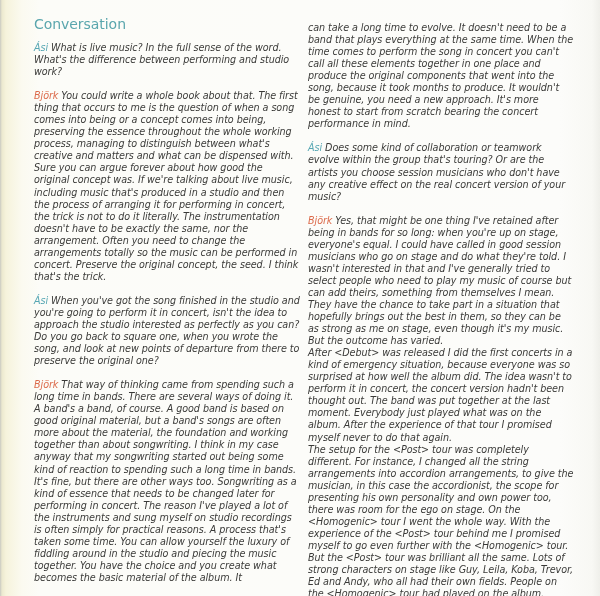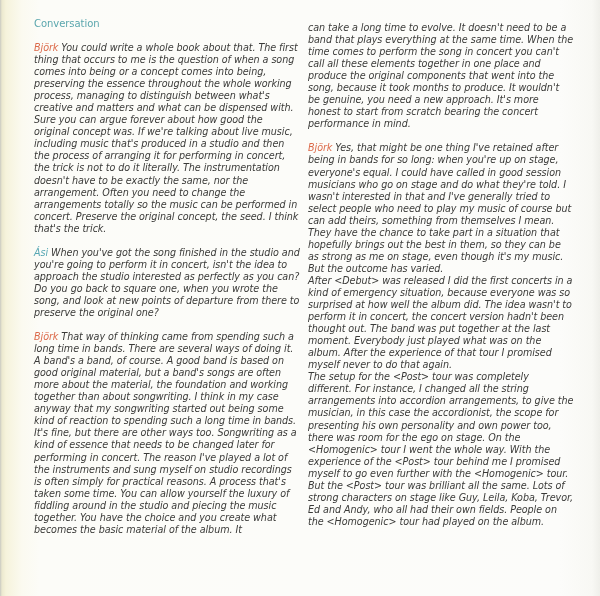--- a/index.html
+++ b/index.html
@@ -20,54 +20,60 @@
     font-size: 9.6px;
     line-height: 12.05px;
     letter-spacing: -0.05px;
   }
   .col.left { left: 34px; }
   .col.right { left: 308px; top: 22px; }
   .title {
     color: #5aa6ad;
     margin: 0 0 12px 0;
     font-weight: normal;
-    font-size: 10px;
+    font-size: 14px;
     line-height: 12px;
     padding-top: 2px;
   }
   p { margin: 0 0 12px 0; font-style: italic; }
   p.cont { margin-bottom: 0; }
   .spk-asi { color: #57a7b3; }
   .spk-bjork { color: #dc6a4a; }
 </style>
 </head>
 <body>
 
 <div class="page">
 
   <div class="col left">
     <div class="title">Conversation</div>
 
+    <p>
+      <span class="spk-asi">Ási</span><span> What is live music? In the full sense of the word. What's the difference between performing and studio work?</span>
+    </p>
 
     <p>
       <span class="spk-bjork">Björk</span><span> You could write a whole book about that. The first thing that occurs to me is the question of when a song comes into being or a concept comes into being, preserving the essence throughout the whole working process, managing to distinguish between what's creative and matters and what can be dispensed with. Sure you can argue forever about how good the original concept was. If we're talking about live music, including music that's produced in a studio and then the process of arranging it for performing in concert, the trick is not to do it literally. The instrumentation doesn't have to be exactly the same, nor the arrangement. Often you need to change the arrangements totally so the music can be performed in concert. Preserve the original concept, the seed. I think that's the trick.</span>
     </p>
 
     <p>
       <span class="spk-asi">Ási</span><span> When you've got the song finished in the studio and you're going to perform it in concert, isn't the idea to approach the studio interested as perfectly as you can? Do you go back to square one, when you wrote the song, and look at new points of departure from there to preserve the original one?</span>
     </p>
 
     <p class="cont">
       <span class="spk-bjork">Björk</span><span> That way of thinking came from spending such a long time in bands. There are several ways of doing it. A band's a band, of course. A good band is based on good original material, but a band's songs are often more about the material, the foundation and working together than about songwriting. I think in my case anyway that my songwriting started out being some kind of reaction to spending such a long time in bands. It's fine, but there are other ways too. Songwriting as a kind of essence that needs to be changed later for performing in concert. The reason I've played a lot of the instruments and sung myself on studio recordings is often simply for practical reasons. A process that's taken some time. You can allow yourself the luxury of fiddling around in the studio and piecing the music together. You have the choice and you create what becomes the basic material of the album. It</span>
     </p>
   </div>
 
   <div class="col right">
     <p>can take a long time to evolve. It doesn't need to be a band that plays everything at the same time. When the time comes to perform the song in concert you can't call all these elements together in one place and produce the original components that went into the song, because it took months to produce. It wouldn't be genuine, you need a new approach. It's more honest to start from scratch bearing the concert performance in mind.</p>
 
+    <p>
+      <span class="spk-asi">Ási</span><span> Does some kind of collaboration or teamwork evolve within the group that's touring? Or are the artists you choose session musicians who don't have any creative effect on the real concert version of your music?</span>
+    </p>
 
     <p class="cont">
       <span class="spk-bjork">Björk</span><span> Yes, that might be one thing I've retained after being in bands for so long: when you're up on stage, everyone's equal. I could have called in good session musicians who go on stage and do what they're told. I wasn't interested in that and I've generally tried to select people who need to play my music of course but can add theirs, something from themselves I mean. They have the chance to take part in a situation that hopefully brings out the best in them, so they can be as strong as me on stage, even though it's my music. But the outcome has varied.</span>
     </p>
     <p class="cont">After &lt;Debut&gt; was released I did the first concerts in a kind of emergency situation, because everyone was so surprised at how well the album did. The idea wasn't to perform it in concert, the concert version hadn't been thought out. The band was put together at the last moment. Everybody just played what was on the album. After the experience of that tour I promised myself never to do that again.</p>
     <p class="cont">The setup for the &lt;Post&gt; tour was completely different. For instance, I changed all the string arrangements into accordion arrangements, to give the musician, in this case the accordionist, the scope for presenting his own personality and own power too, there was room for the ego on stage. On the &lt;Homogenic&gt; tour I went the whole way. With the experience of the &lt;Post&gt; tour behind me I promised myself to go even further with the &lt;Homogenic&gt; tour. But the &lt;Post&gt; tour was brilliant all the same. Lots of strong characters on stage like Guy, Leila, Koba, Trevor, Ed and Andy, who all had their own fields. People on the &lt;Homogenic&gt; tour had played on the album.</p>
   </div>
 
 </div>
 

